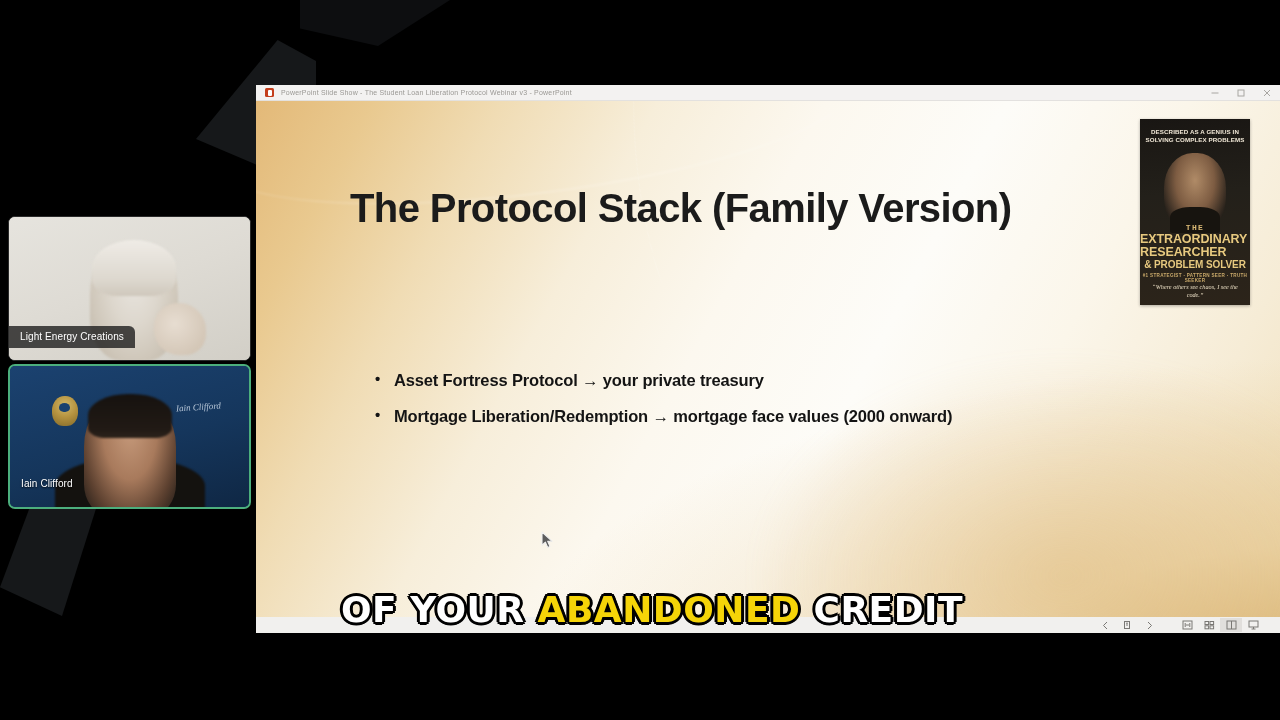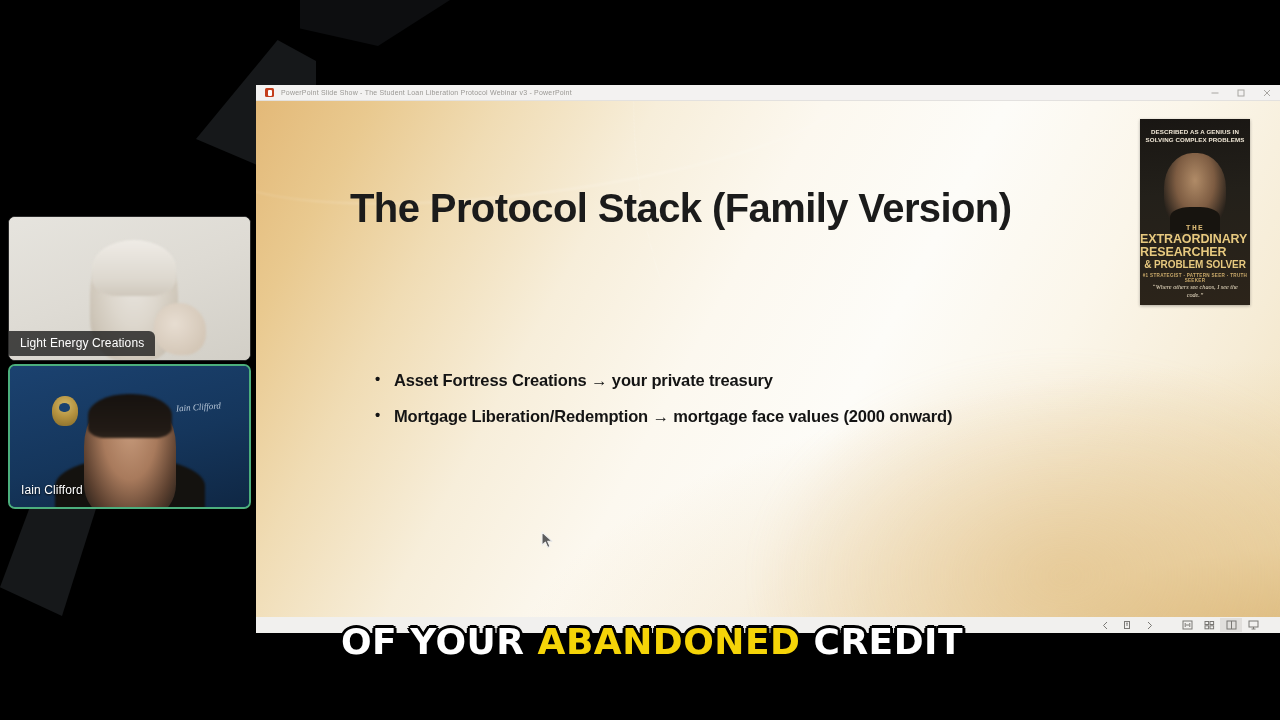--- a/index.html
+++ b/index.html
@@ -219,31 +219,31 @@
     content:""; position:absolute; left:7px; top:7px; width:11px; height:9px;
     background:#1b4270; border-radius:50% 50% 44% 44%;
   }
   #tile2-signature {
     position:absolute; right:28px; top:36px;
     font-family:"Liberation Serif", serif; font-style:italic;
     font-size:9px; color:#d9e4f0; opacity:.8; transform:rotate(-4deg);
   }
 
   .tile-name {
-    position:absolute; left:0; bottom:4px;
+    position:absolute; left:0; bottom:12px;
     padding:5px 11px 6px 11px;
     background:rgba(26,26,26,.78);
-    color:#fff; font-size:12px; letter-spacing:.1px;
+    color:#fff; font-size:10px; letter-spacing:.1px;
     border-top-right-radius:6px;
   }
   #tile-2 .tile-name { background:transparent; text-shadow:0 1px 2px rgba(0,0,0,.9); }
 
   
   #caption {
-    position:absolute; left:0; right:0; top:624px;
+    position:absolute; left:0; right:0; top:592px;
     text-align:center; font-size:36px; font-weight:bold;
     font-family:"DejaVu Sans", sans-serif;
     letter-spacing:.5px; line-height:1;
     color:#ffffff;
     text-shadow:
       -2px -2px 0 #000, 2px -2px 0 #000, -2px 2px 0 #000, 2px 2px 0 #000,
       -3px 0 0 #000, 3px 0 0 #000, 0 -3px 0 #000, 0 3px 0 #000;
     white-space:nowrap;
     padding-left:24px;
   }
@@ -287,21 +287,21 @@
     </div>
 
     <div id="slide">
       <div id="swoosh-c"></div>
       <div id="swoosh-a"></div>
       <div id="swoosh-b"></div>
 
       <div id="slide-title">The Protocol Stack (Family Version)</div>
 
       <ul id="slide-bullets">
-        <li>Asset Fortress Creations → your private treasury</li>
+        <li>Asset Fortress Protocol → your private treasury</li>
         <li>Mortgage Liberation/Redemption → mortgage face values (2000 onward)</li>
       </ul>
 
       <div id="book-cover">
         <div id="book-headline">DESCRIBED AS A GENIUS IN SOLVING COMPLEX PROBLEMS</div>
         <div id="book-portrait"></div>
         <div id="book-the">THE</div>
         <div id="book-main">EXTRAORDINARY RESEARCHER</div>
         <div id="book-sub2">&amp; PROBLEM SOLVER</div>
         <div id="book-credits">#1 STRATEGIST · PATTERN SEER · TRUTH SEEKER</div>

